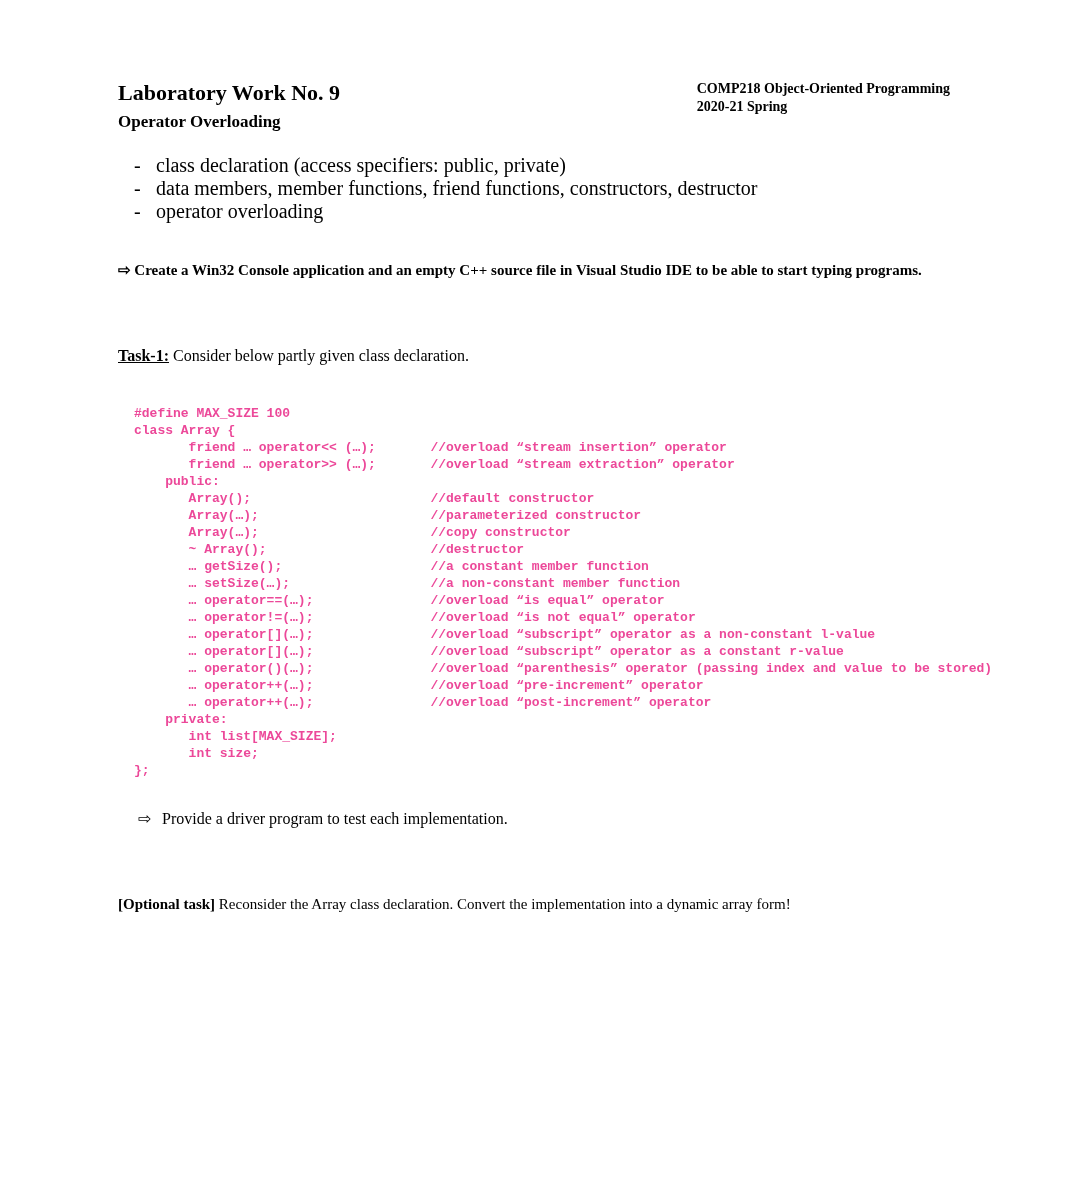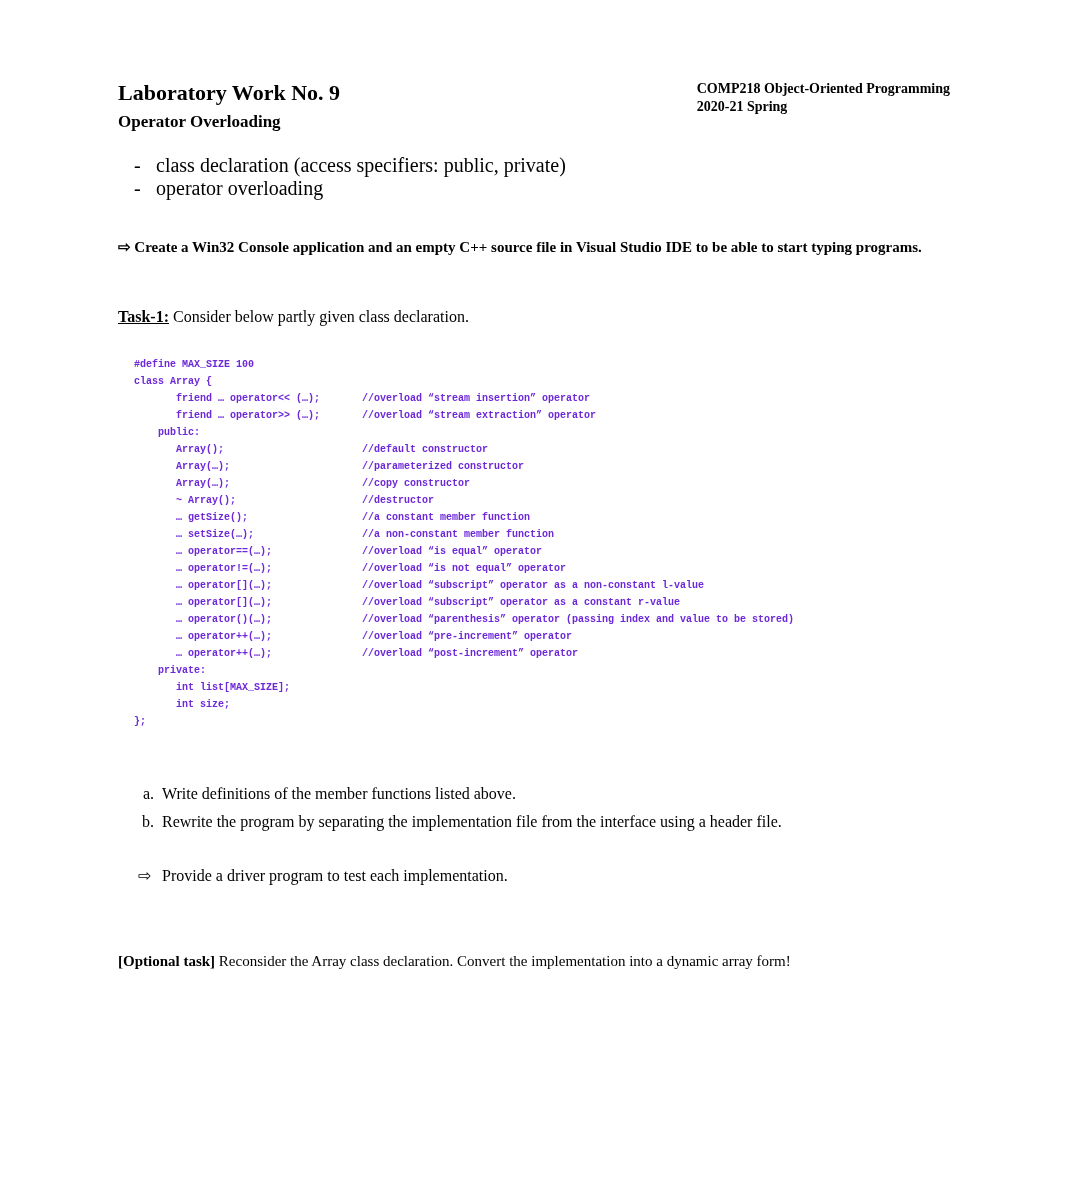--- a/index.html
+++ b/index.html
@@ -50,36 +50,36 @@
       width: 22px;
     }
     ul.dashed li { line-height: 23px; }
     .instruction {
       margin-top: 38px;
       font-size: 15px;
       font-weight: bold;
     }
     .arrow { font-size: 15px; font-weight: bold; }
     .task-line {
-      margin-top: 52px;
+      margin-top: 68px;
       font-size: 16px;
     }
     .task-label {
       font-weight: bold;
       text-decoration: underline;
     }
     .code {
       font-family: Consolas, "Courier New", monospace;
       font-weight: bold;
-      font-size: 10px;
+      font-size: 13px;
       line-height: 17px;
       white-space: pre;
-      margin-top: 30px;
+      margin-top: 40px;
       margin-left: 16px;
-      color: #6d28d9;
+      color: #ec4899;
     }
     ol.lettered {
       list-style-type: lower-alpha;
       margin: 50px 0 0 40px;
       font-size: 16px;
     }
     ol.lettered li { padding-left: 4px; line-height: 28px; }
     .driver-line {
       margin: 30px 0 0 20px;
       font-size: 16px;
@@ -100,20 +100,21 @@
     <div>COMP218 Object-Oriented Programming</div>
     <div>2020-21 Spring</div>
   </div>
 
   <h1 class="doc-title">Laboratory Work No. 9</h1>
   <h2 class="doc-subtitle">Operator Overloading</h2>
 
 
   <ul class="dashed">
     <li>class declaration (access specifiers: public, private)</li>
+    <li>data members, member functions, friend functions, constructors, destructor</li>
     <li>operator overloading</li>
   </ul>
 
   <p class="instruction">
     <span class="arrow">⇨ </span><span>Create a Win32 Console application and an empty C++ source file in Visual Studio IDE to be able to start typing programs.</span>
   </p>
 
   <p class="task-line">
     <span class="task-label">Task-1:</span><span> Consider below partly given class declaration.</span>
   </p>
@@ -134,24 +135,20 @@
        … operator[](…);               //overload “subscript” operator as a non-constant l-value
        … operator[](…);               //overload “subscript” operator as a constant r-value
        … operator()(…);               //overload “parenthesis” operator (passing index and value to be stored)
        … operator++(…);               //overload “pre-increment” operator
        … operator++(…);               //overload “post-increment” operator
     private:
        int list[MAX_SIZE];
        int size;
 };</div>
 
-  <ol class="lettered">
-    <li>Write definitions of the member functions listed above.</li>
-    <li>Rewrite the program by separating the implementation file from the interface using a header file.</li>
-  </ol>
 
   <p class="driver-line">
     <span class="open-arrow">⇨</span><span>Provide a driver program to test each implementation.</span>
   </p>
 
   <p class="optional">
     <span class="optional-label">[Optional task]</span><span> Reconsider the Array class declaration. Convert the implementation into a dynamic array form!</span>
   </p>
 
 </div>

